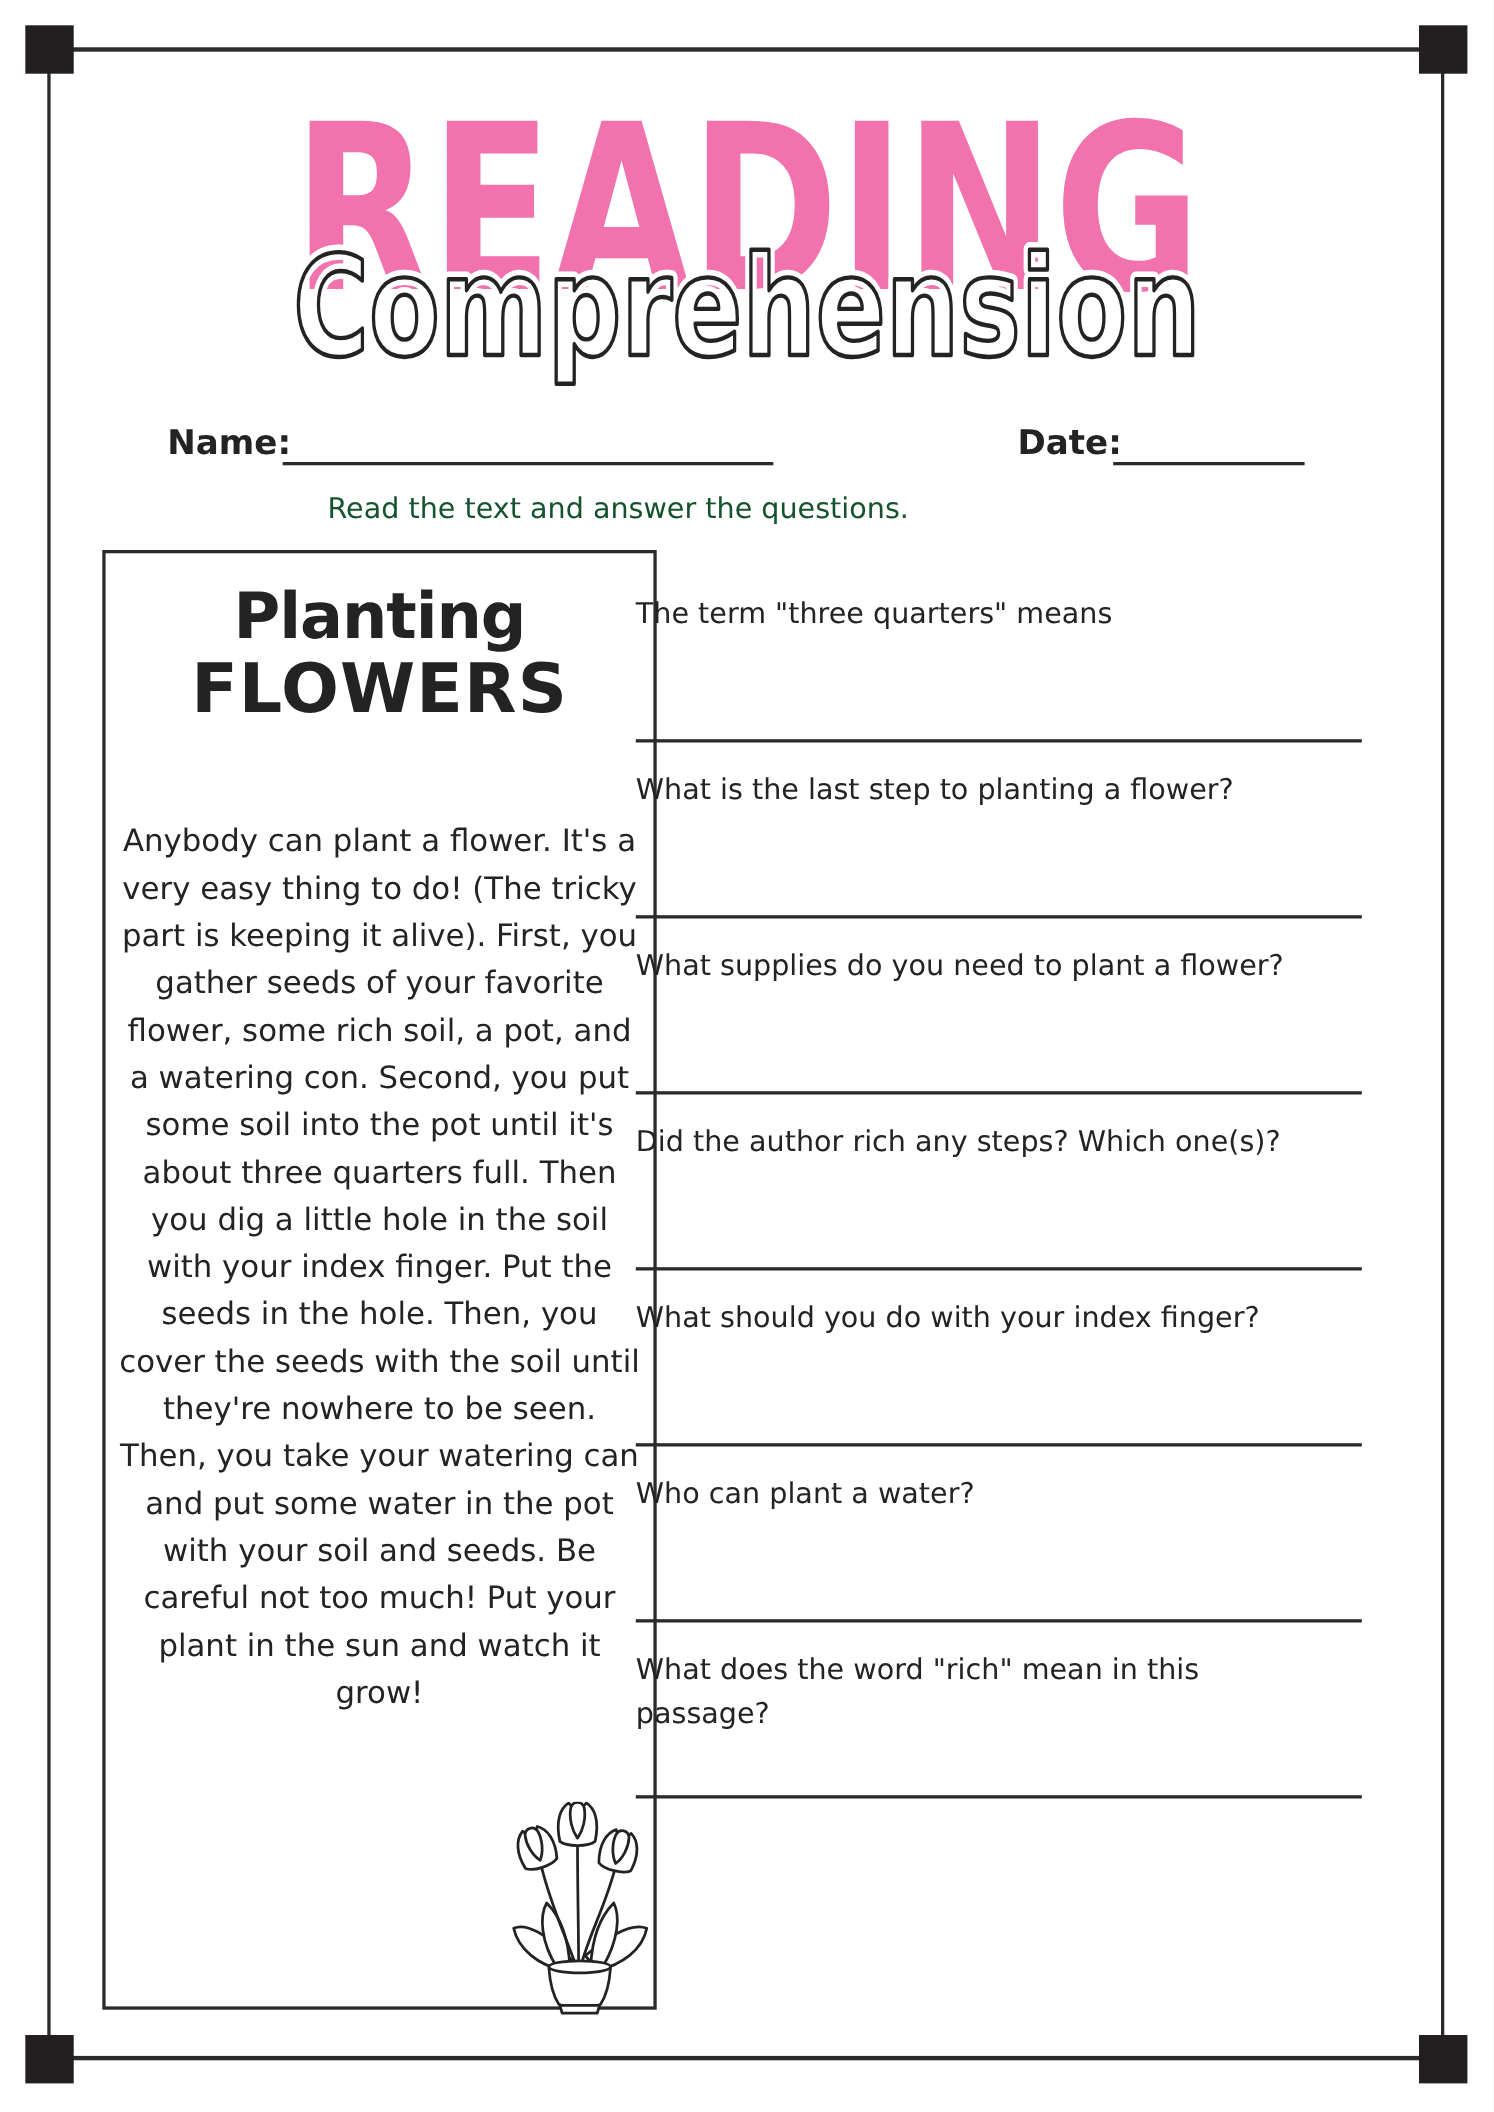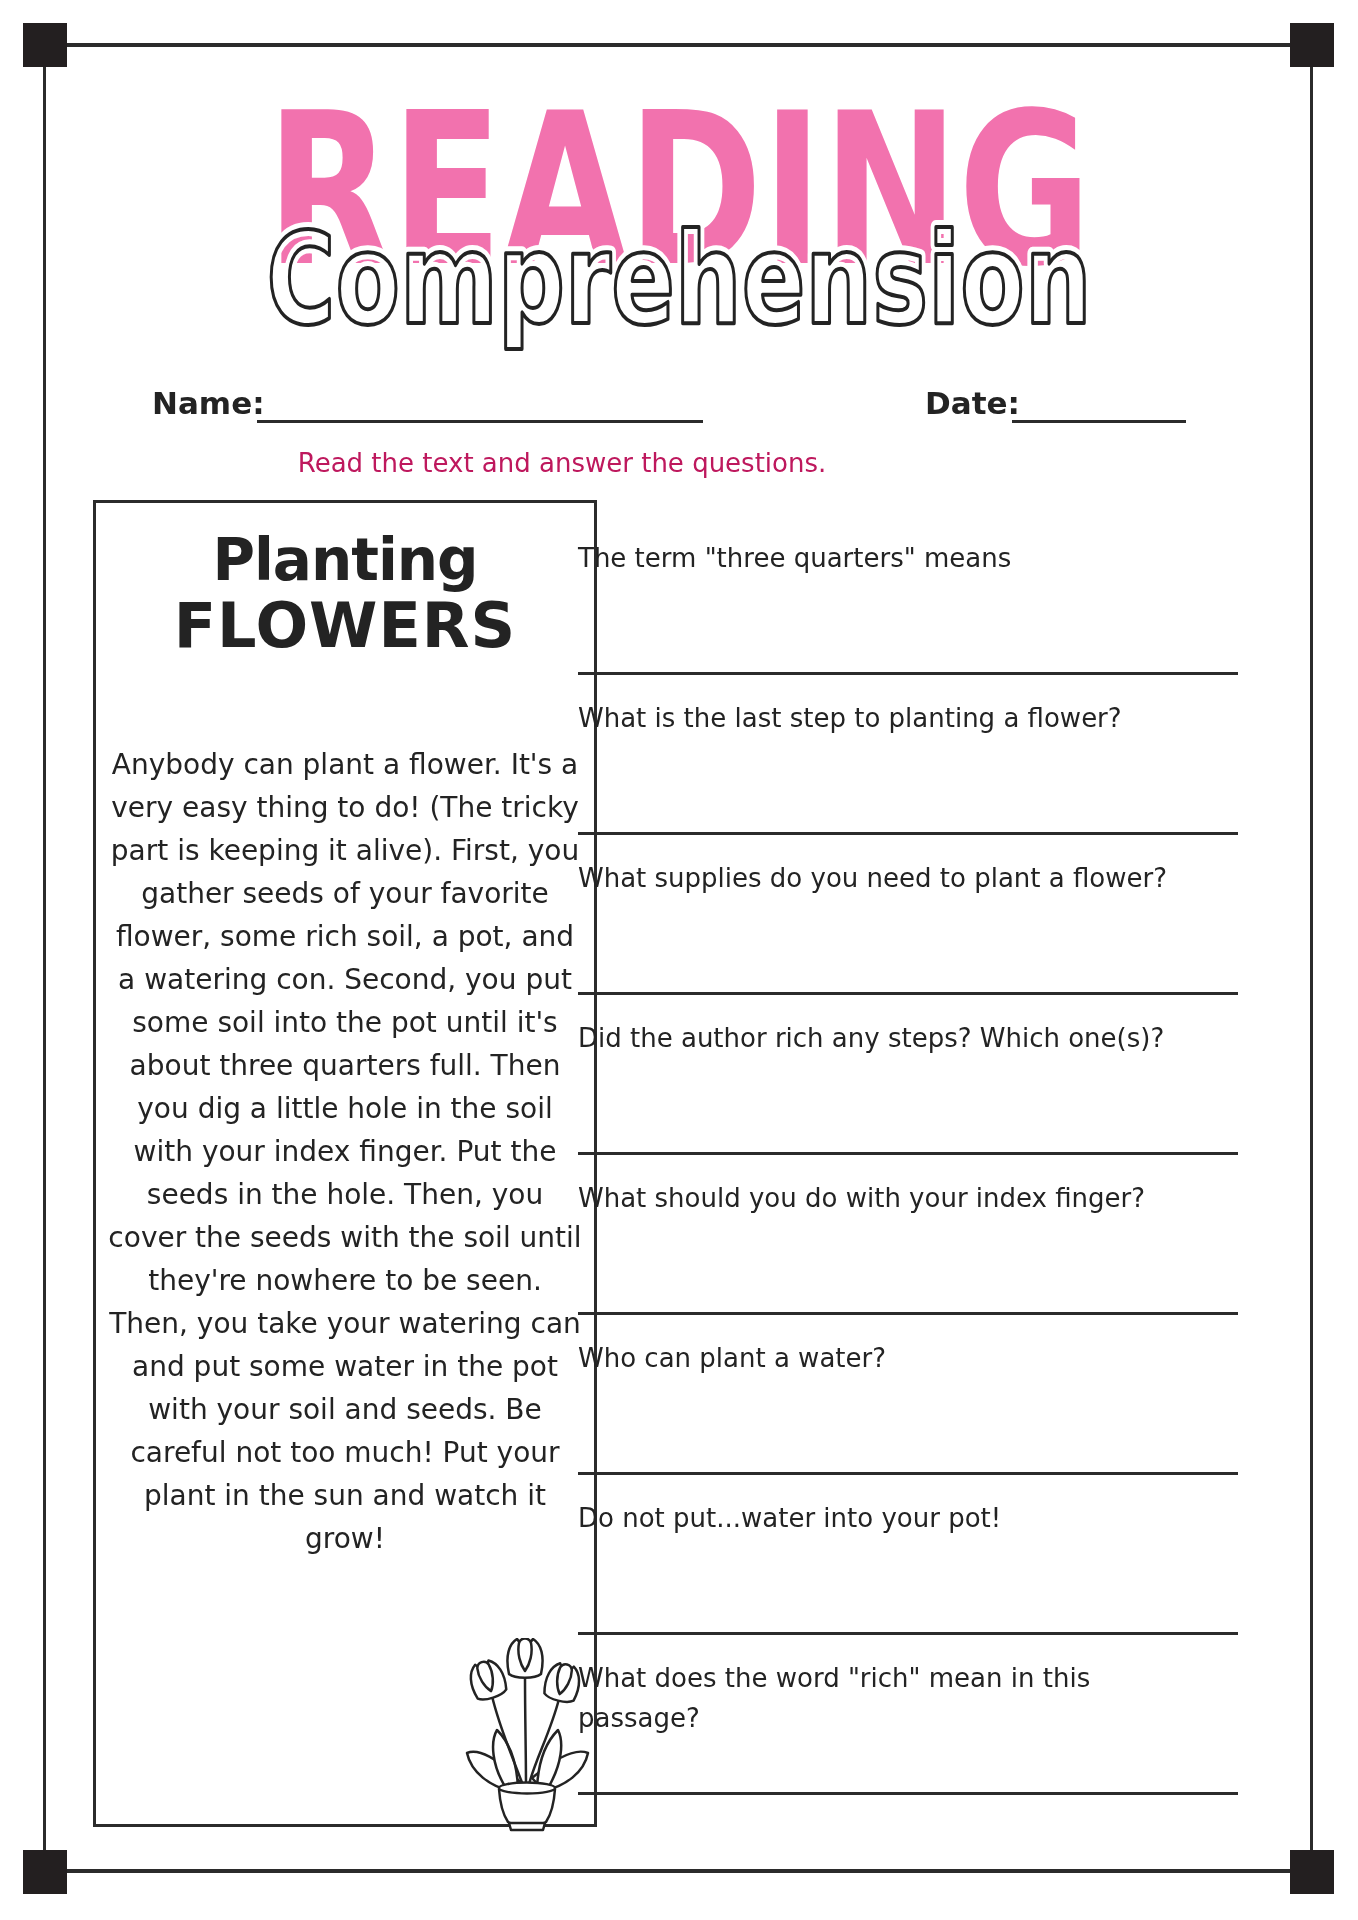--- a/index.html
+++ b/index.html
@@ -16,21 +16,21 @@
   .t-reading{fill:#F272AE;font-family:"DejaVu Sans","Liberation Sans",sans-serif;font-weight:bold;}
   .t-comp-halo{fill:none;stroke:#ffffff;stroke-width:14px;stroke-linejoin:round;
     font-family:"DejaVu Sans","Liberation Sans",sans-serif;font-weight:bold;}
   .t-comp{fill:none;stroke:#232323;stroke-width:4px;stroke-linejoin:round;
     font-family:"DejaVu Sans","Liberation Sans",sans-serif;font-weight:bold;}
   
   .field-label{position:absolute;font-weight:bold;font-size:31px;color:#232323;}
   .write-line{position:absolute;border-bottom:3px solid #2b2b2b;height:0;}
   
   .instruction{position:absolute;left:0;top:448px;width:1124px;text-align:center;
-    font-size:26px;color:#be185d;}
+    font-size:26px;color:#14532d;}
   
   .passage-box{
     position:absolute;left:93px;top:500px;width:504px;height:1327px;
     border:3px solid #2b2b2b;box-sizing:border-box;background:#ffffff;
   }
   .passage-title{margin-top:24px;text-align:center;font-weight:bold;color:#232323;
     font-size:58px;line-height:66px;letter-spacing:-1px;}
   .passage-title .fl{font-size:62px;letter-spacing:1px;}
   .passage-body{margin-top:84px;padding:0 10px;text-align:center;
     font-size:28px;line-height:43px;color:#232323;}
@@ -98,24 +98,20 @@
       <div class="answer-line"></div>
     </div>
     <div class="q-block">
       <div class="q-text">What should you do with your index finger?</div>
       <div class="answer-line"></div>
     </div>
     <div class="q-block">
       <div class="q-text">Who can plant a water?</div>
       <div class="answer-line"></div>
     </div>
-    <div class="q-block">
-      <div class="q-text">Do not put...water into your pot!</div>
-      <div class="answer-line"></div>
-    </div>
     <div class="q-block narrow">
       <div class="q-text">What does the word "rich" mean in this passage?</div>
       <div class="answer-line"></div>
     </div>
   </div>
 
   <svg class="tulip" viewBox="0 0 130 195" fill="none" stroke="#232323" stroke-width="2.5" stroke-linejoin="round" stroke-linecap="round">
 
     <path fill="#ffffff" d="M58,144 C36,120 16,110 5,115 C9,134 28,149 50,153 Z"></path>
     <path fill="#ffffff" d="M70,140 C96,118 114,110 126,115 C122,135 103,148 82,153 Z"></path>

